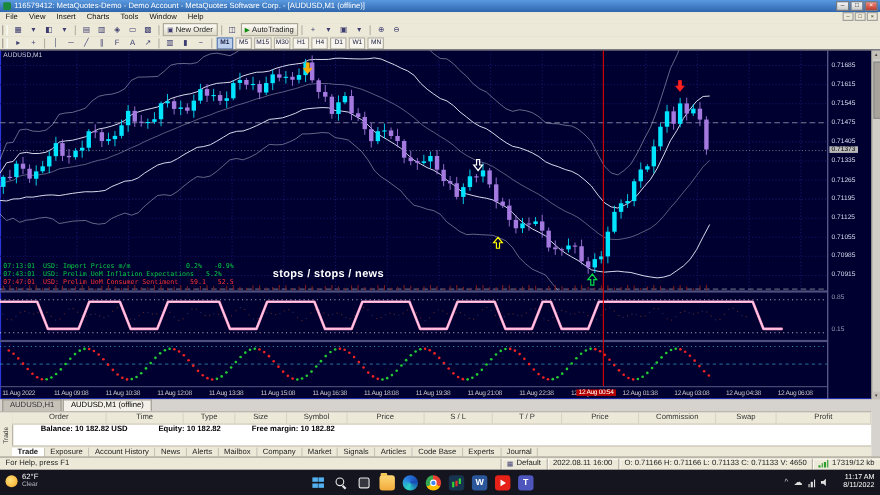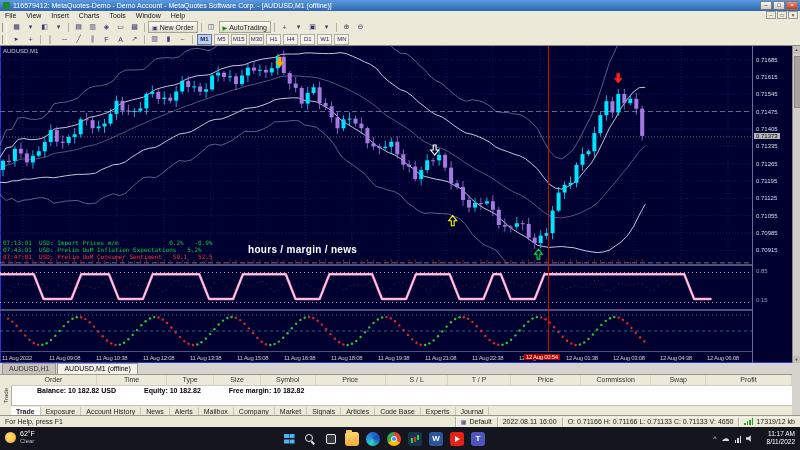--- a/index.html
+++ b/index.html
@@ -570,21 +570,21 @@
         <path d="M 452.704 169.6931818181818 L 448.704 174.6931818181818 L 451.30400000000003 174.6931818181818 L 451.30400000000003 179.6931818181818 L 454.104 179.6931818181818 L 454.104 174.6931818181818 L 456.704 174.6931818181818 Z" fill="none" stroke="#ffff00" stroke-width="1.1"></path>
         <path d="M 538.432 203.13636363636257 L 534.432 208.13636363636257 L 537.032 208.13636363636257 L 537.032 213.13636363636257 L 539.832 213.13636363636257 L 539.832 208.13636363636257 L 542.432 208.13636363636257 Z" fill="none" stroke="#00dd44" stroke-width="1.1"></path>
         <path d="M 618.144 37.15909090909219 L 614.144 32.15909090909219 L 616.744 32.15909090909219 L 616.744 27.159090909092193 L 619.544 27.159090909092193 L 619.544 32.15909090909219 L 622.144 32.15909090909219 Z" fill="#ff2020" stroke="#ff2020" stroke-width="0.6"></path>
       </svg>
     <div id="symbol-label">AUDUSD,M1</div>
     <div id="news-lines">
         <div class="news-line" style="color: rgb(0, 204, 68);">07:13:01  USD: Import Prices m/m              0.2%   -0.9%</div>
         <div class="news-line" style="color: rgb(0, 204, 68);">07:43:01  USD: Prelim UoM Inflation Expectations   5.2%</div>
         <div class="news-line" style="color: rgb(255, 51, 51);">07:47:01  USD: Prelim UoM Consumer Sentiment   59.1   52.5</div>
       </div>
-    <div id="overlay-text">hours / margin / news</div>
+    <div id="overlay-text">stops / stops / news</div>
     <div id="hdiv-1" class="hdiv"></div>
     <svg id="p1-svg" width="752" height="43" viewBox="0 0 752 43">
         <line x1="0" y1="6.5" x2="752" y2="6.5" stroke="#e8e8e8" stroke-width="0.7" stroke-dasharray="1,3"></line>
         <line x1="0" y1="36.5" x2="752" y2="36.5" stroke="#e8e8e8" stroke-width="0.7" stroke-dasharray="1,3"></line>
         <rect x="2" y="19.0" width="1" height="1" fill="#2a2a5a"></rect>
         <rect x="6" y="23.6" width="1" height="1" fill="#5a2a2a"></rect>
         <rect x="10" y="24.2" width="1" height="1" fill="#5a2a2a"></rect>
         <rect x="14" y="21.0" width="1" height="1" fill="#2a2a5a"></rect>
         <rect x="18" y="17.4" width="1" height="1" fill="#5a2a2a"></rect>
         <rect x="22" y="16.6" width="1" height="1" fill="#5a2a2a"></rect>

